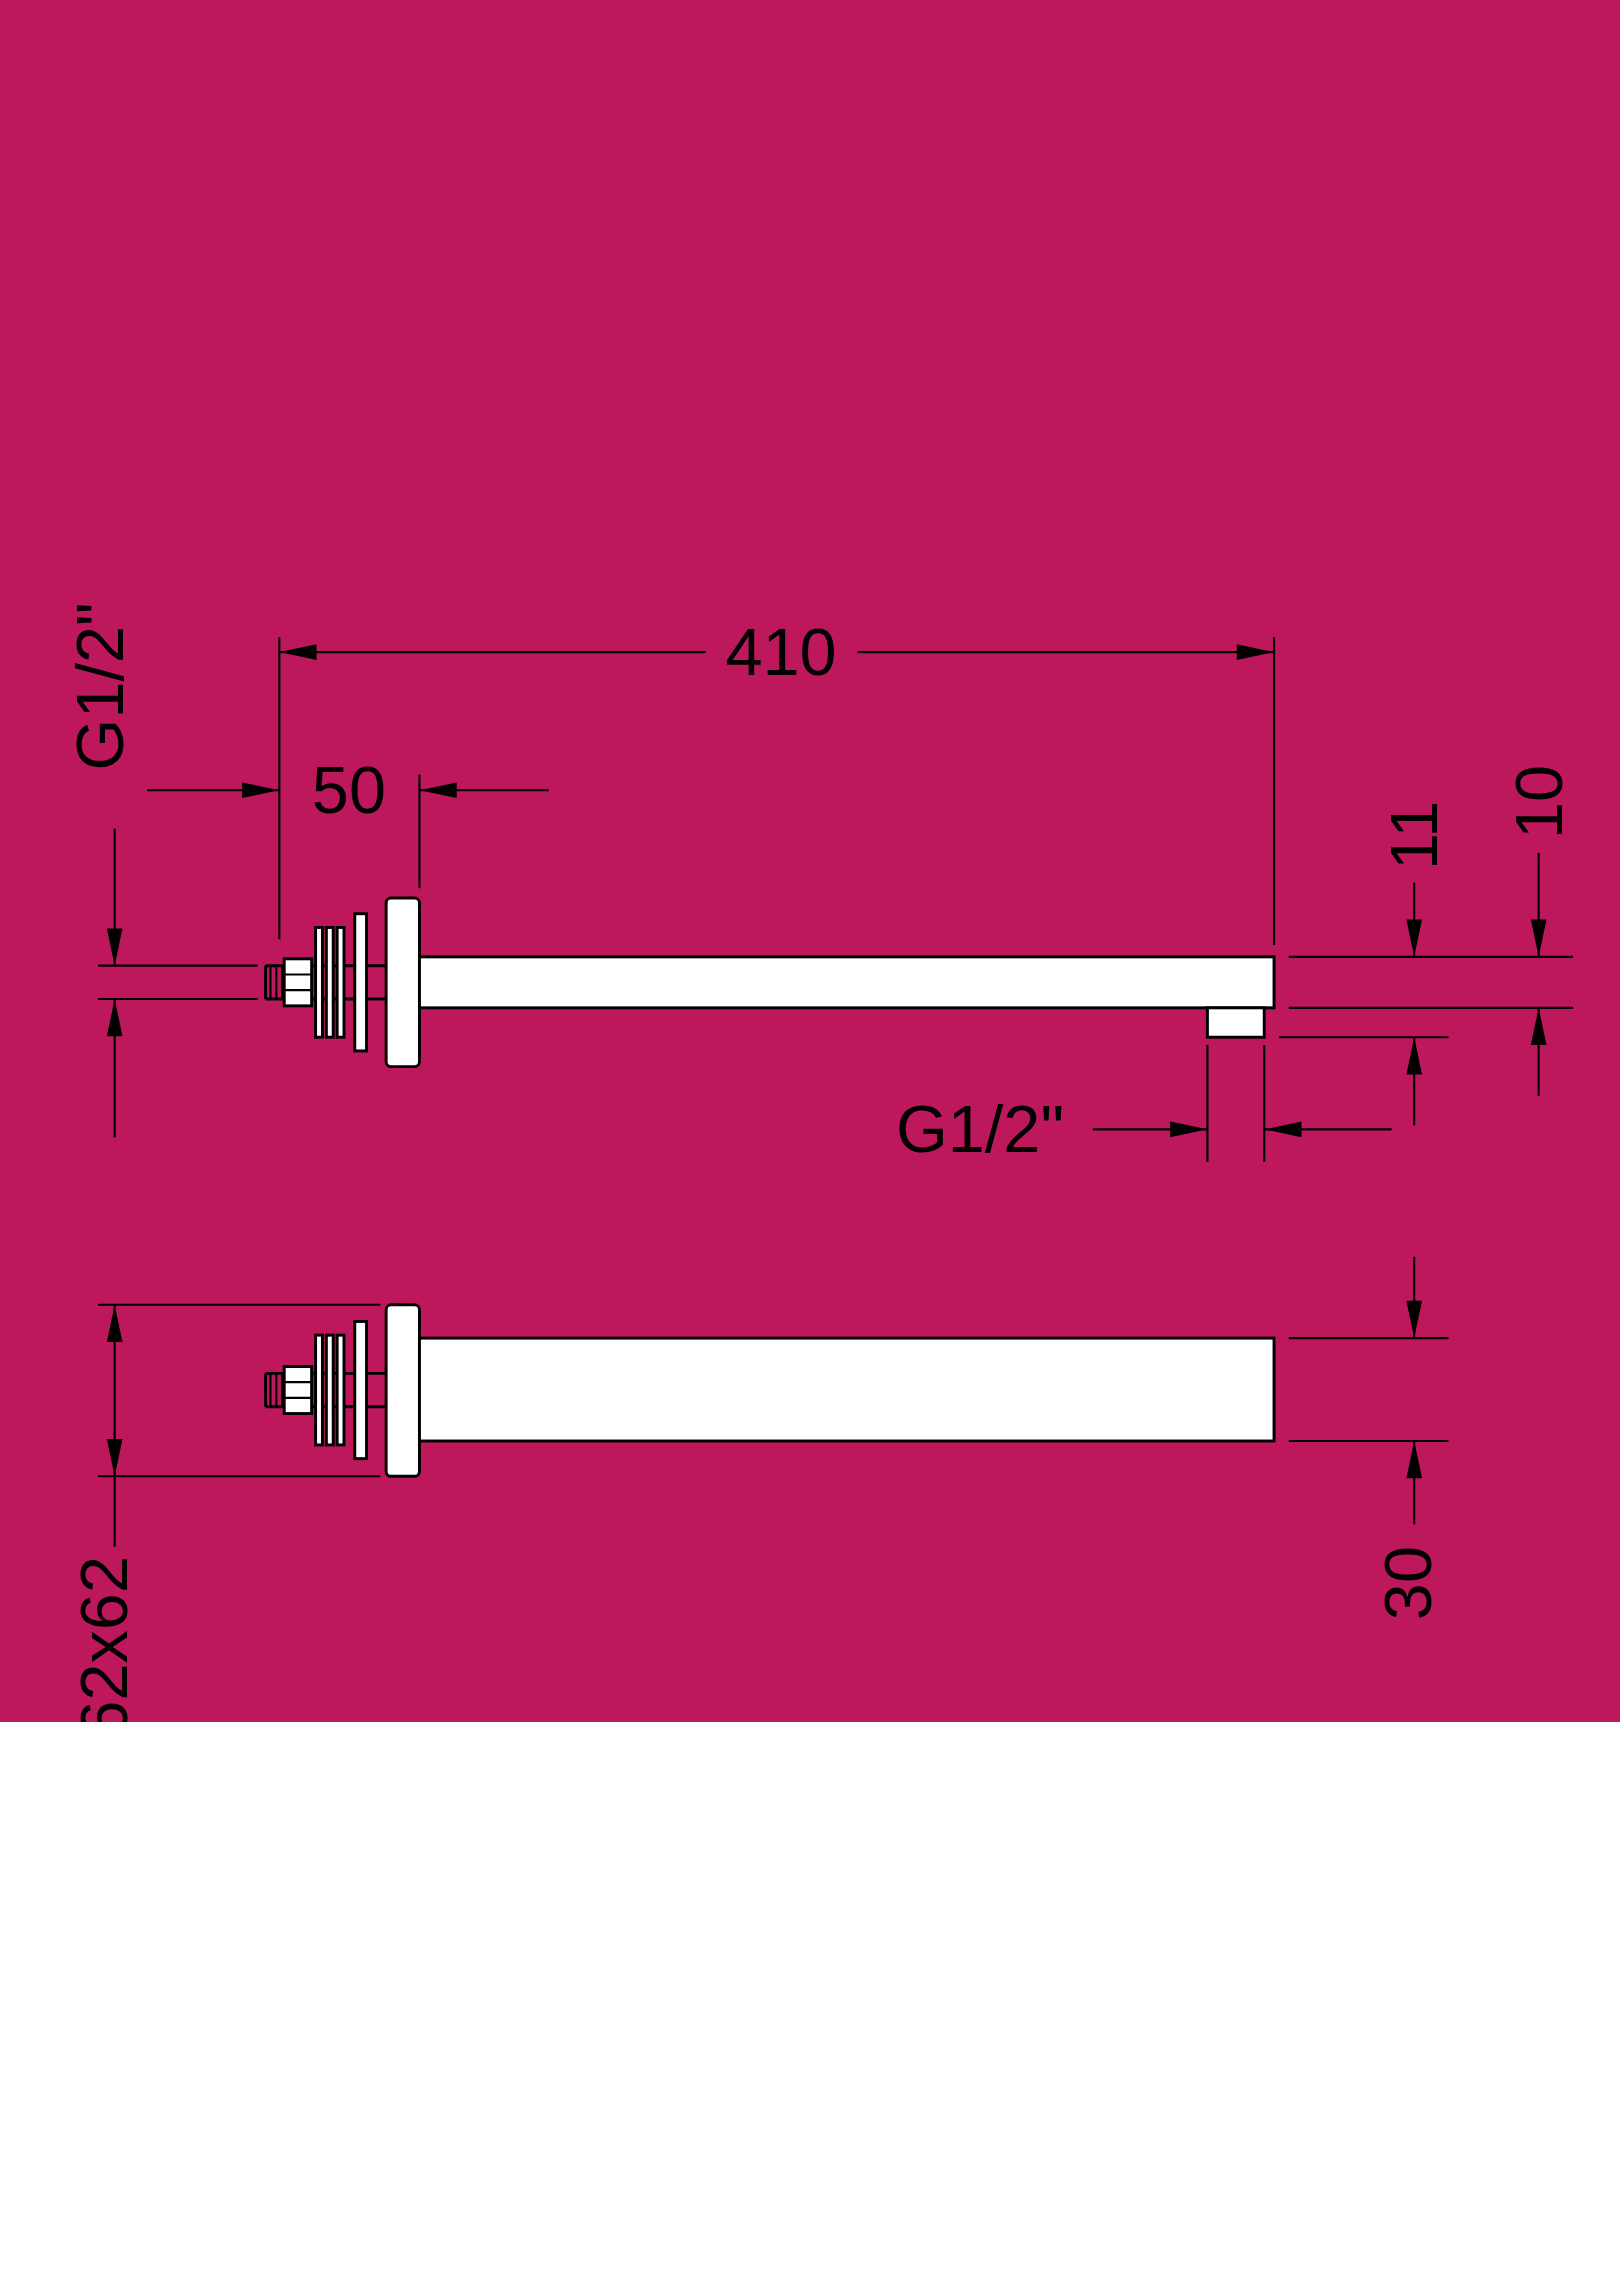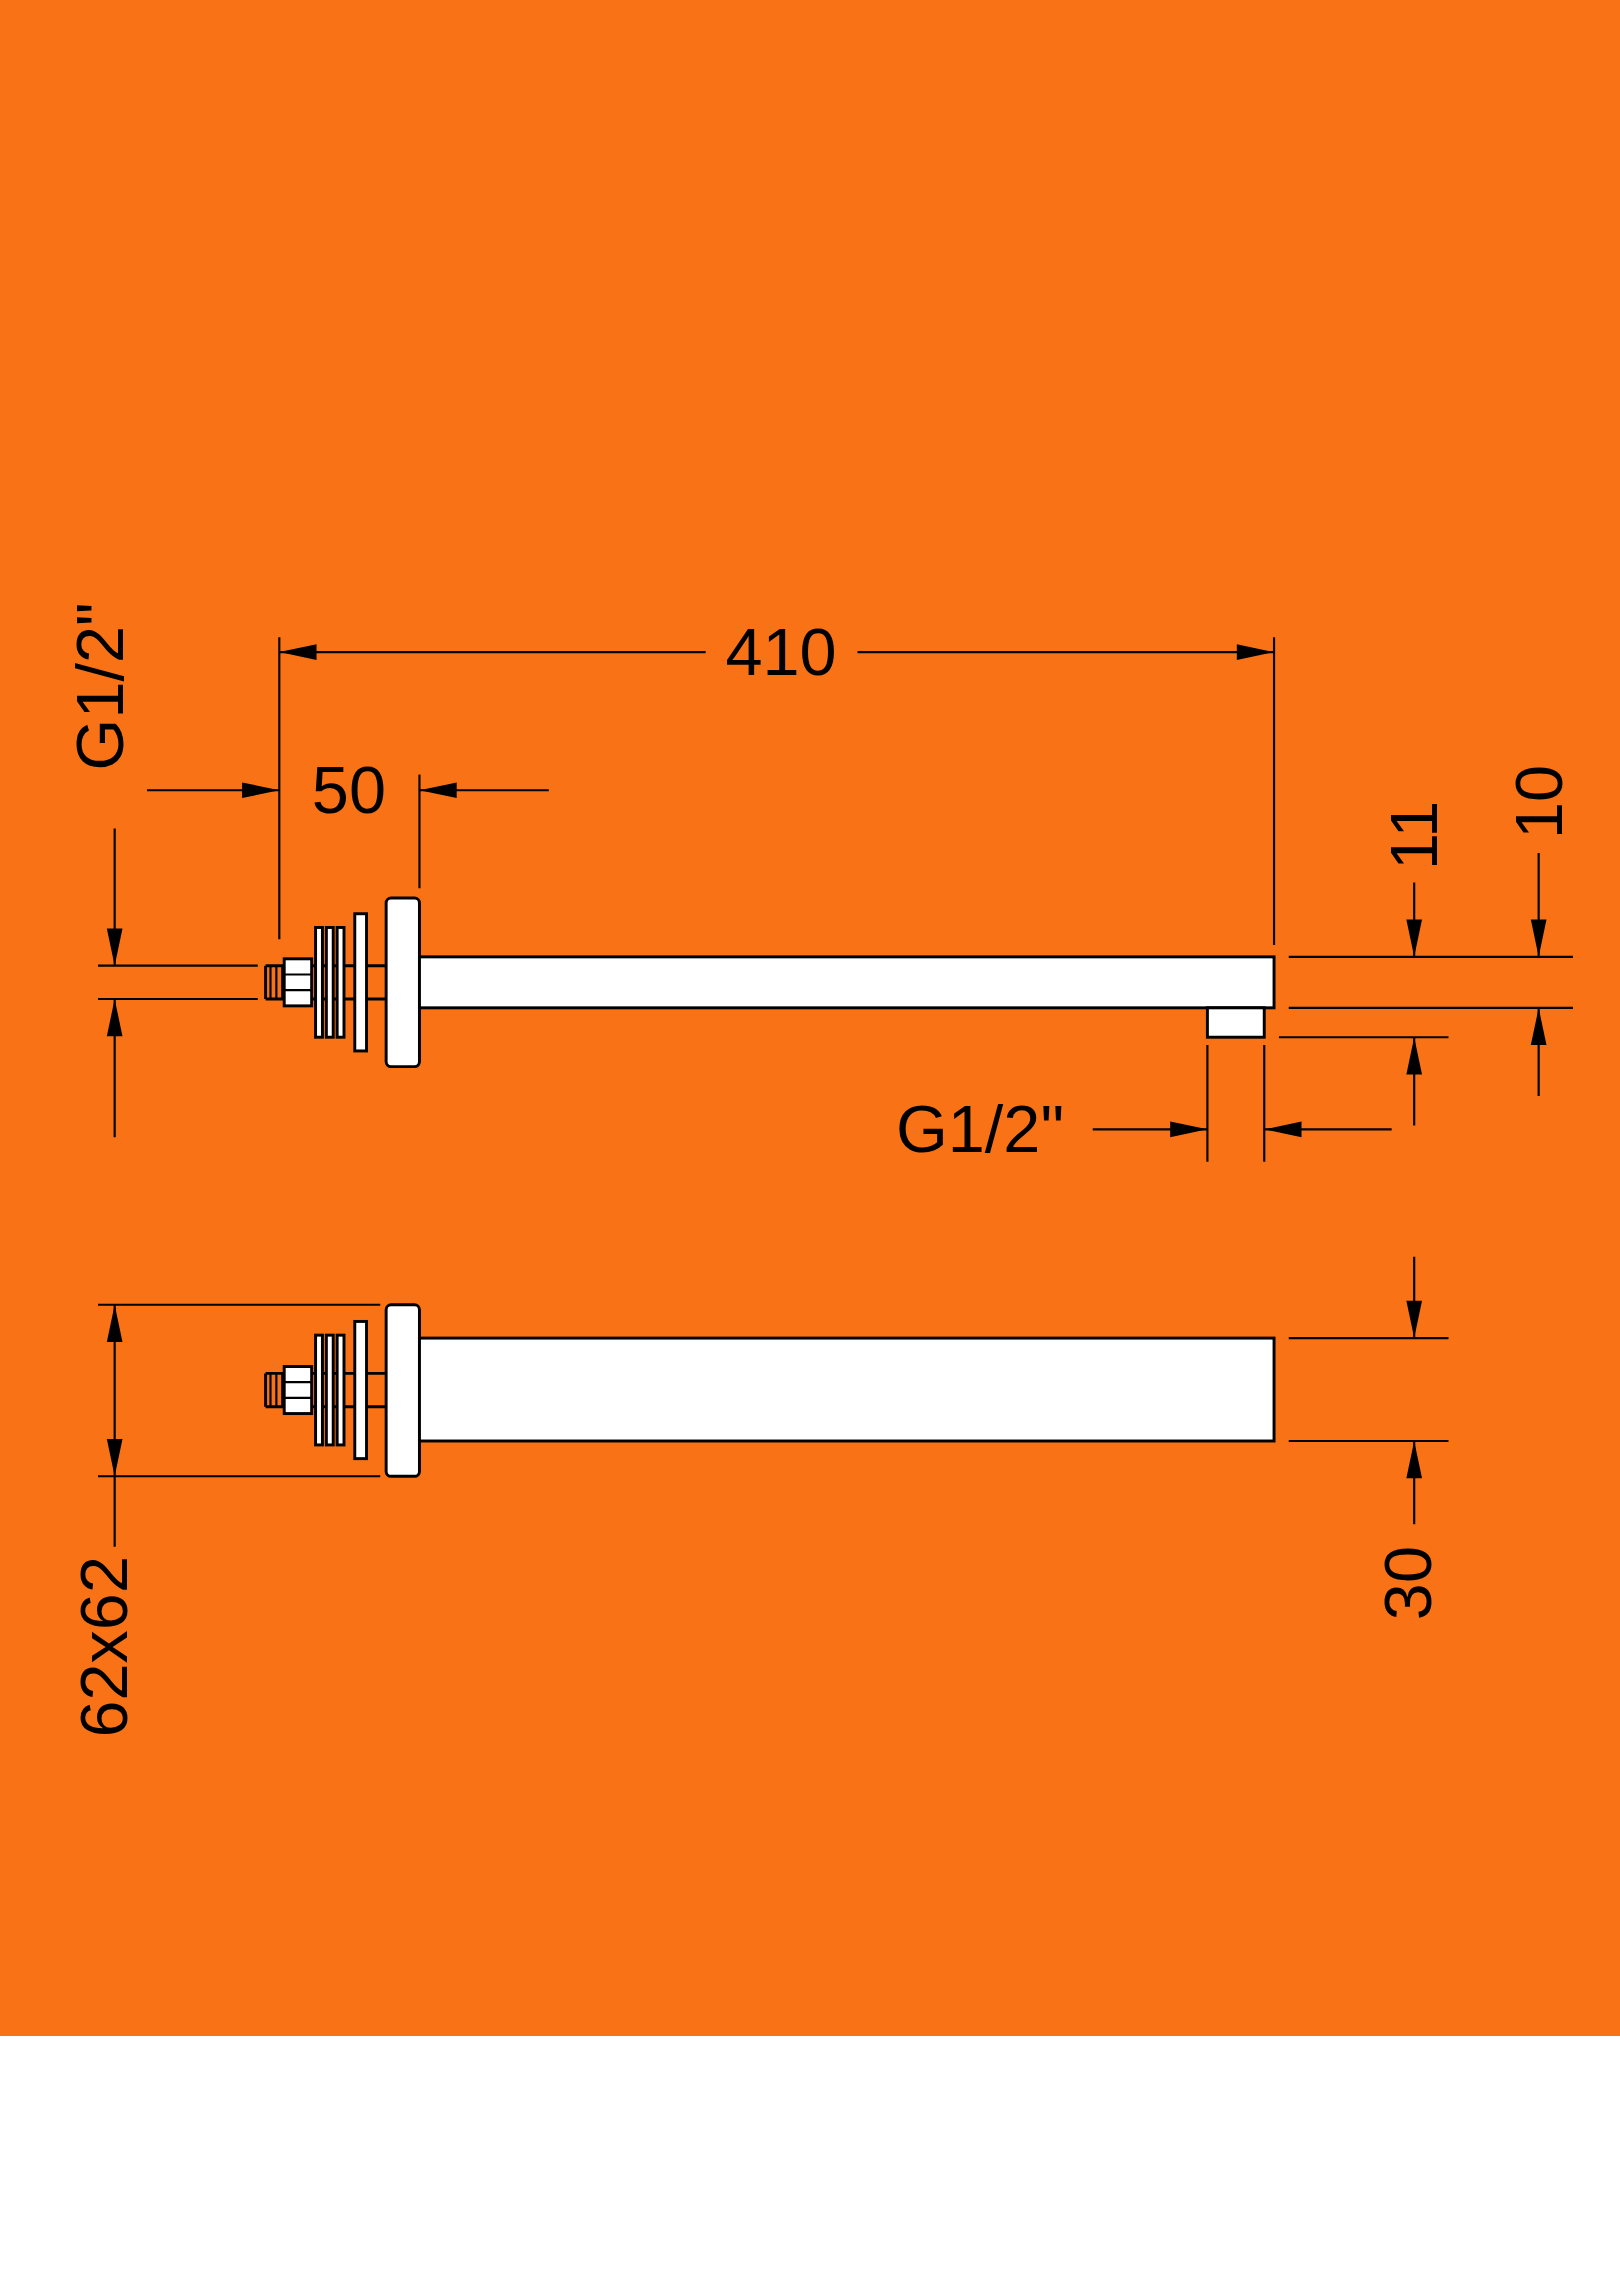--- a/index.html
+++ b/index.html
@@ -2,22 +2,22 @@
 <html><head>
 <meta charset="utf-8">
 <style>
   html, body {
     margin: 0;
     padding: 0;
     background: #ffffff;
   }
   .page {
     width: 1620px;
-    height: 2036px;
-    background: #f97316;
+    height: 1722px;
+    background: #be185d;
     position: relative;
     overflow: hidden;
   }
   svg { display: block; }
   .obj  { stroke: #000000; stroke-width: 3; fill: #ffffff; }
   .objl { stroke: #000000; stroke-width: 3; fill: none; }
   .dim  { stroke: #000000; stroke-width: 2.2; fill: none; }
   .arr  { fill: #000000; stroke: none; }
   .dim-text {
     font-family: "Liberation Sans", "DejaVu Sans", sans-serif;

